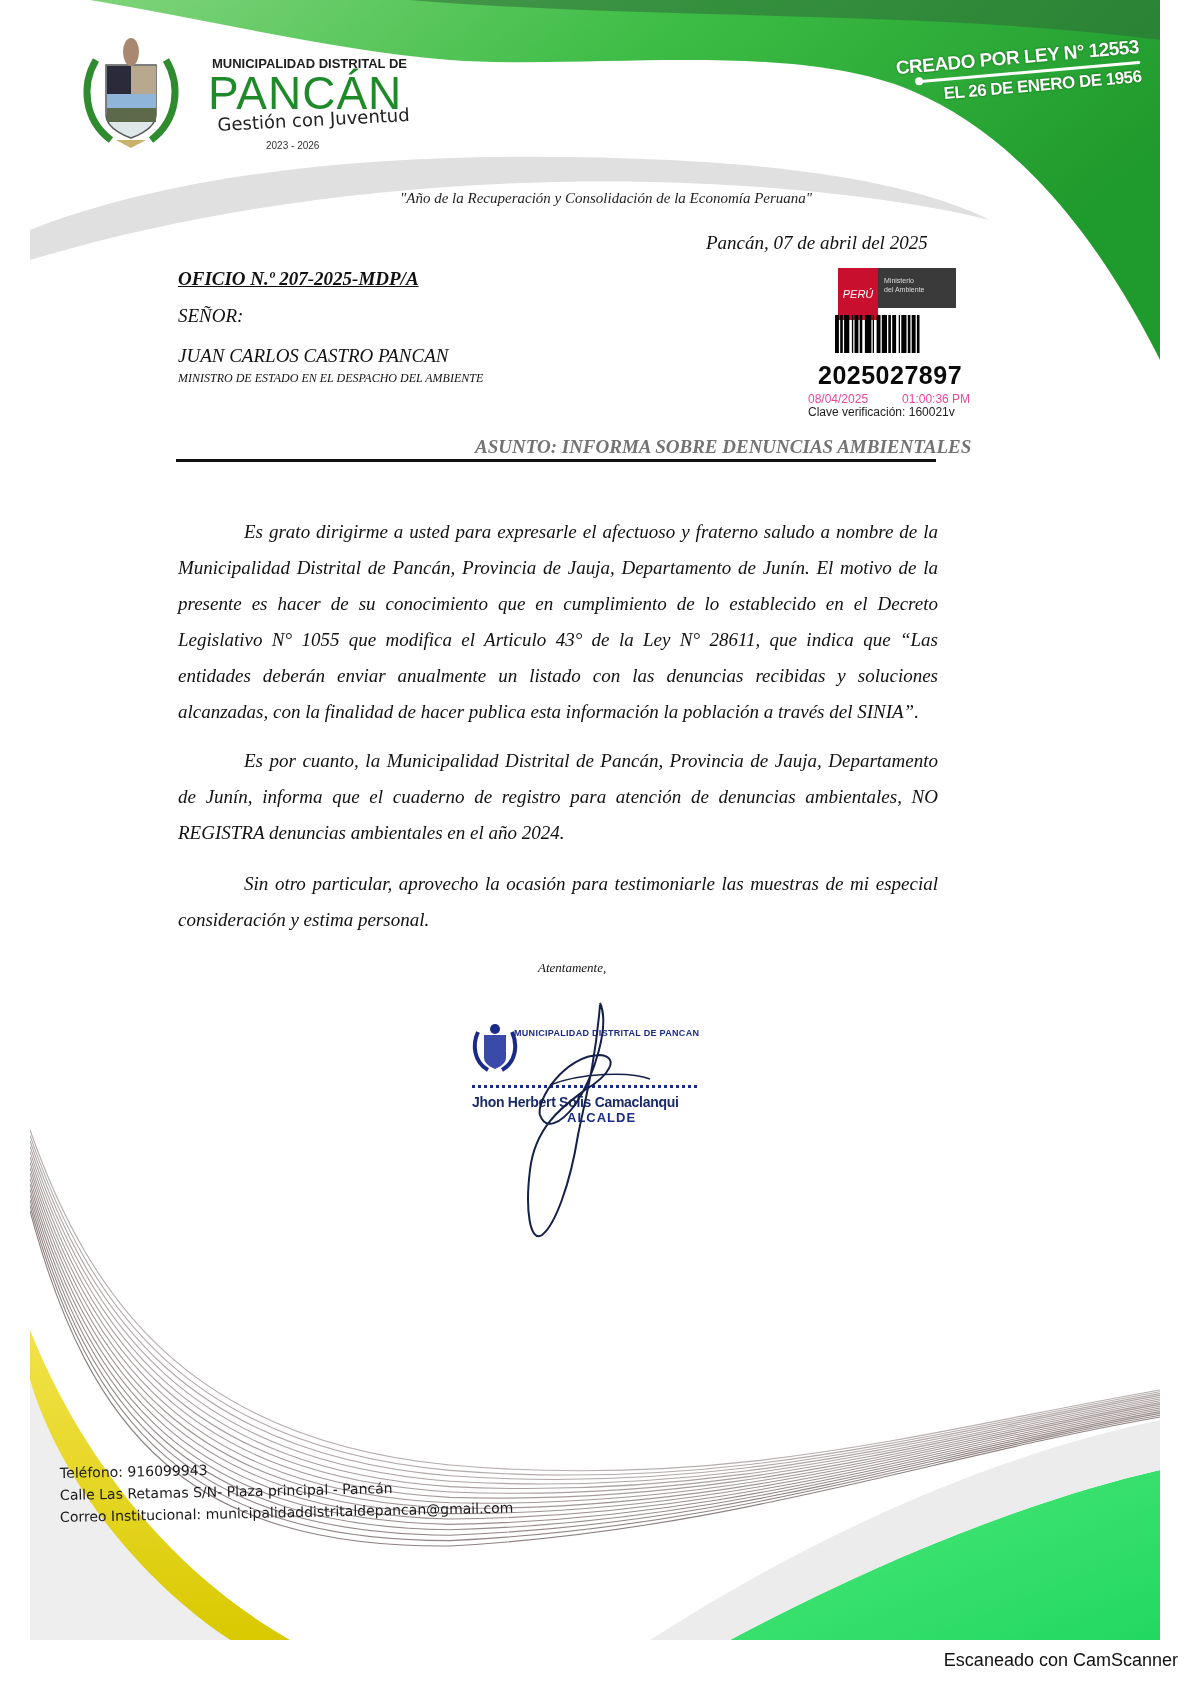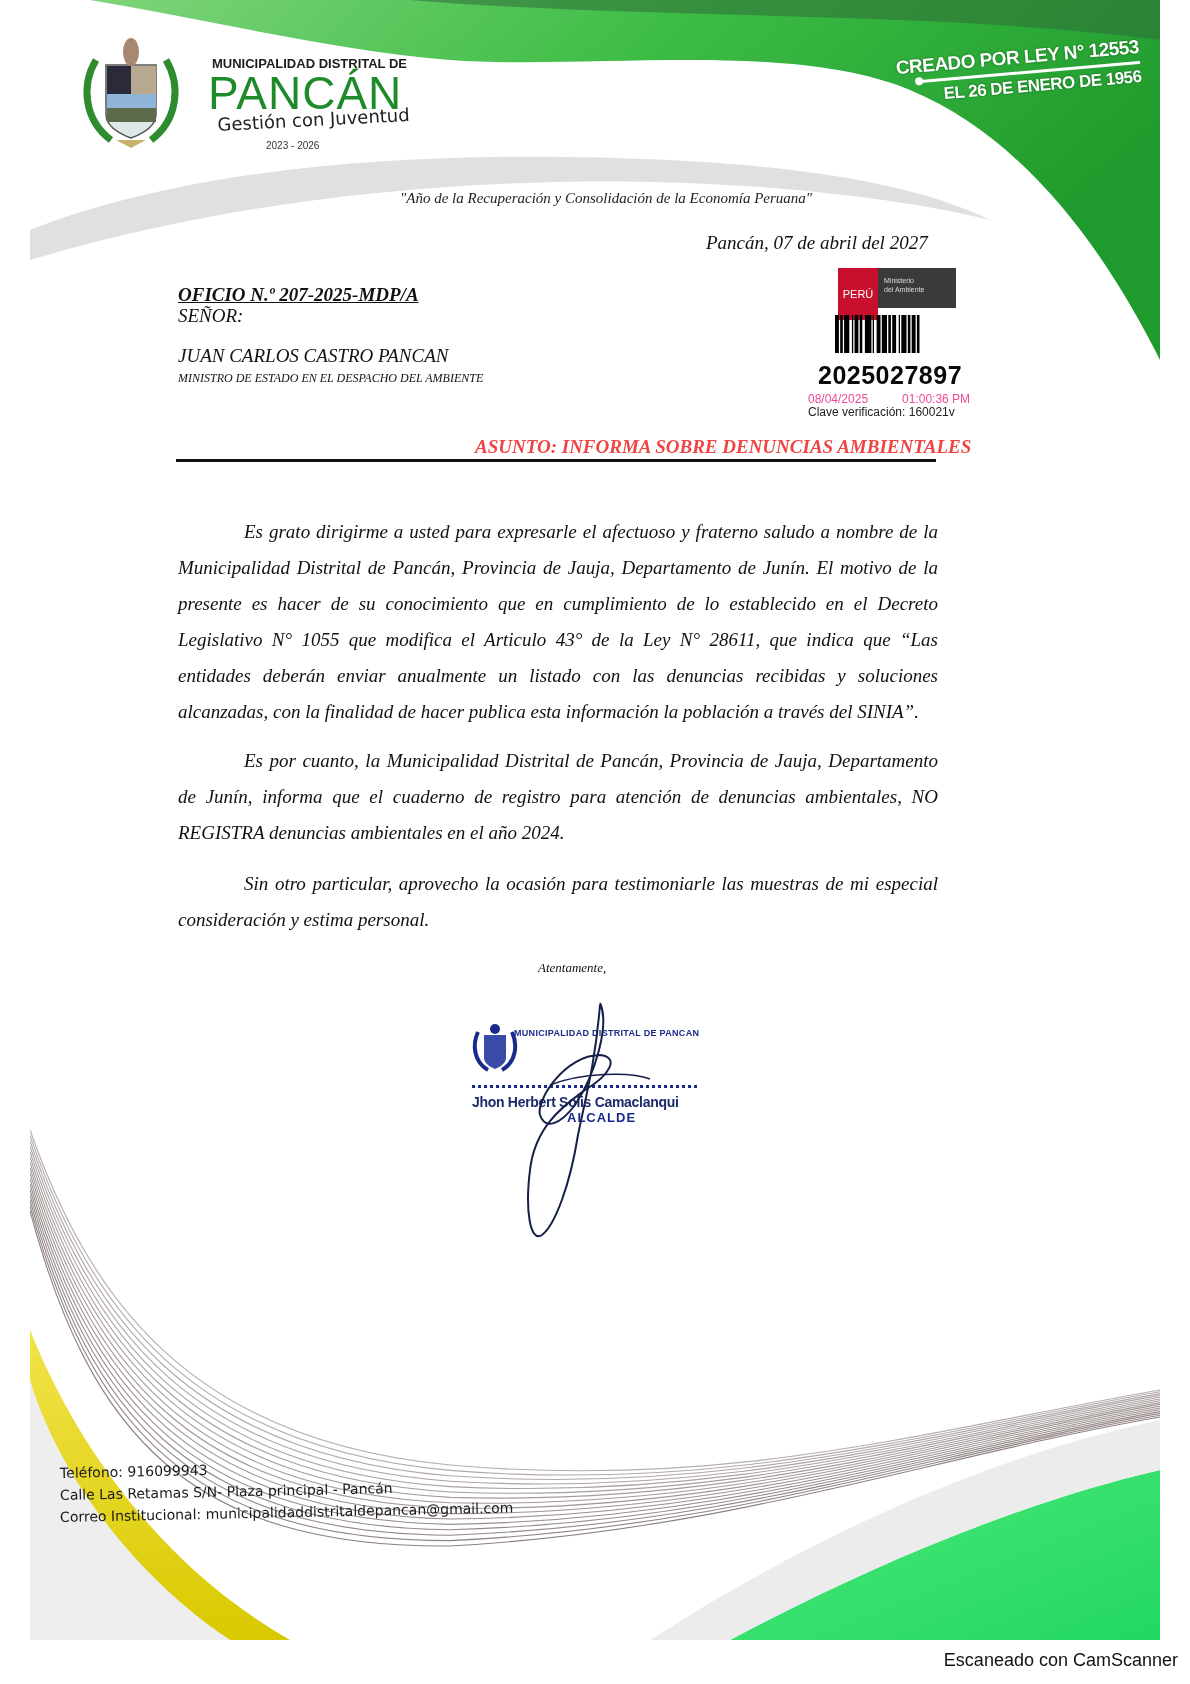--- a/index.html
+++ b/index.html
@@ -16,37 +16,37 @@
 
   .created { position: absolute; right: 22px; top: 36px; text-align: right; color: #ffffff; font-family: "Liberation Sans", sans-serif; font-weight: bold; transform: rotate(-5deg); transform-origin: right top; text-shadow: 0 0 2px #0a5a10; }
   .created .l1 { font-size: 19px; letter-spacing: -0.5px; }
   .created .rule { height: 3px; background: #fff; margin: 3px 0 3px 22px; border-radius: 2px; position: relative; }
   .created .rule::before { content: ""; position: absolute; left: -4px; top: -3px; width: 8px; height: 8px; border-radius: 50%; background: #fff; }
   .created .l2 { font-size: 17px; letter-spacing: -0.5px; }
 
   .year-motto { position: absolute; left: 370px; top: 190px; font-family: "Liberation Serif", serif; font-style: italic; font-size: 15px; color: #222; }
   .date { position: absolute; left: 676px; top: 232px; font-family: "Liberation Serif", serif; font-style: italic; font-size: 19px; color: #111; }
 
-  .oficio { position: absolute; left: 148px; top: 284px; font-style: italic; font-weight: bold; font-size: 19px; text-decoration: underline; color: #111; }
+  .oficio { position: absolute; left: 148px; top: 268px; font-style: italic; font-weight: bold; font-size: 19px; text-decoration: underline; color: #111; }
   .senor { position: absolute; left: 148px; top: 305px; font-style: italic; font-size: 19px; color: #111; }
   .recipient { position: absolute; left: 148px; top: 345px; font-style: italic; font-size: 19px; color: #111; }
   .recipient-title { position: absolute; left: 148px; top: 371px; font-style: italic; font-weight: normal; font-size: 12px; color: #111; }
 
   
   .stamp { position: absolute; left: 778px; top: 268px; width: 200px; }
   .stamp-logo { position: absolute; left: 30px; top: 0; width: 118px; height: 40px; display: flex; }
-  .stamp-peru { width: 40px; height: 52px; background: #c8102e; color: #fff; font-family: "Liberation Sans", sans-serif; font-size: 11px; display: flex; align-items: center; justify-content: center; }
+  .stamp-peru { width: 40px; height: 52px; background: #c8102e; color: #fff; font-family: "Liberation Sans", sans-serif; font-size: 11px; display: flex; align-items: center; justify-content: center; font-style: italic; }
   .stamp-min { width: 78px; height: 40px; background: #3a3a3a; color: #ddd; font-family: "Liberation Sans", sans-serif; font-size: 7px; line-height: 9px; padding: 8px 0 0 6px; box-sizing: border-box; }
   .barcode { position: absolute; left: 27px; top: 47px; width: 138px; height: 38px; }
   .stamp-num { position: absolute; left: 10px; top: 93px; font-family: "Liberation Sans", sans-serif; font-weight: bold; font-size: 25px; color: #0a0a0a; letter-spacing: 0.5px; }
   .stamp-dt { position: absolute; left: 0px; top: 124px; font-family: "Liberation Sans", sans-serif; font-size: 12px; color: #ec4899; white-space: nowrap; }
   .stamp-dt .time { margin-left: 34px; }
   .stamp-key { position: absolute; left: 0px; top: 137px; font-family: "Liberation Sans", sans-serif; font-size: 12px; color: #222; white-space: nowrap; }
 
-  .asunto { position: absolute; left: 445px; top: 436px; font-style: italic; font-weight: bold; font-size: 19px; color: #ef4444; }
+  .asunto { position: absolute; left: 445px; top: 436px; font-style: italic; font-weight: bold; font-size: 19px; color: #737373; }
   .asunto-rule { position: absolute; left: 146px; top: 459px; width: 760px; height: 3px; background: #111; }
 
   .body-text { position: absolute; left: 148px; width: 760px; font-family: "Liberation Serif", serif; font-style: italic; font-size: 19px; line-height: 36px; color: #111; text-align: justify; }
   .greeting { top: 478px; }
   .p1 { top: 514px; text-indent: 66px; }
   .p2 { top: 743px; text-indent: 66px; }
   .p3 { top: 866px; text-indent: 66px; }
   .atentamente { position: absolute; left: 508px; top: 960px; font-style: italic; font-size: 13px; color: #111; }
 
   
@@ -132,21 +132,21 @@
   <div class="muni-slogan">Gestión con Juventud</div>
   <div class="muni-years">2023 - 2026</div>
 
   <div class="created">
     <div class="l1">CREADO POR LEY N° 12553</div>
     <div class="rule"></div>
     <div class="l2">EL 26 DE ENERO DE 1956</div>
   </div>
 
   <div class="year-motto">"Año de la Recuperación y Consolidación de la Economía Peruana"</div>
-  <div class="date">Pancán, 07 de abril del 2027</div>
+  <div class="date">Pancán, 07 de abril del 2025</div>
 
   <div class="oficio">OFICIO N.º 207-2025-MDP/A</div>
   <div class="senor">SEÑOR:</div>
   <div class="recipient">JUAN CARLOS CASTRO PANCAN</div>
   <div class="recipient-title">MINISTRO DE ESTADO EN EL DESPACHO DEL AMBIENTE</div>
 
   <div class="stamp">
     <div class="stamp-logo">
       <div class="stamp-peru">PERÚ</div>
       <div class="stamp-min">

